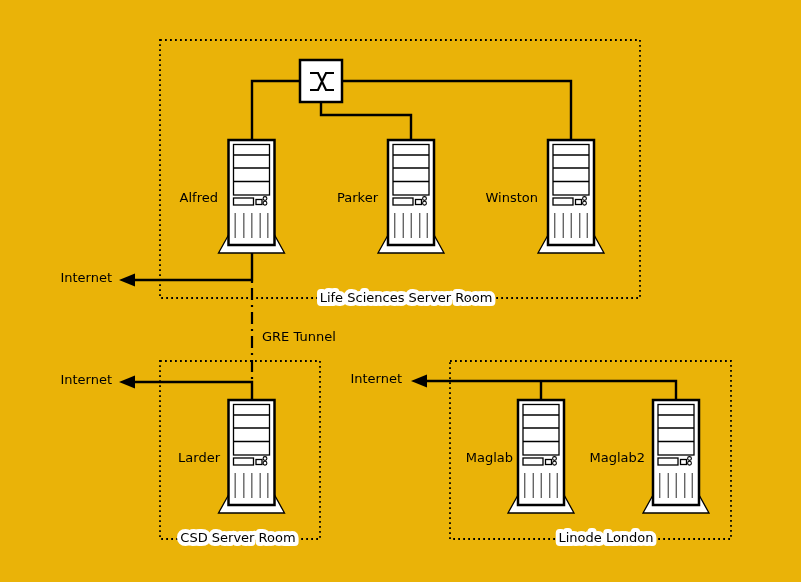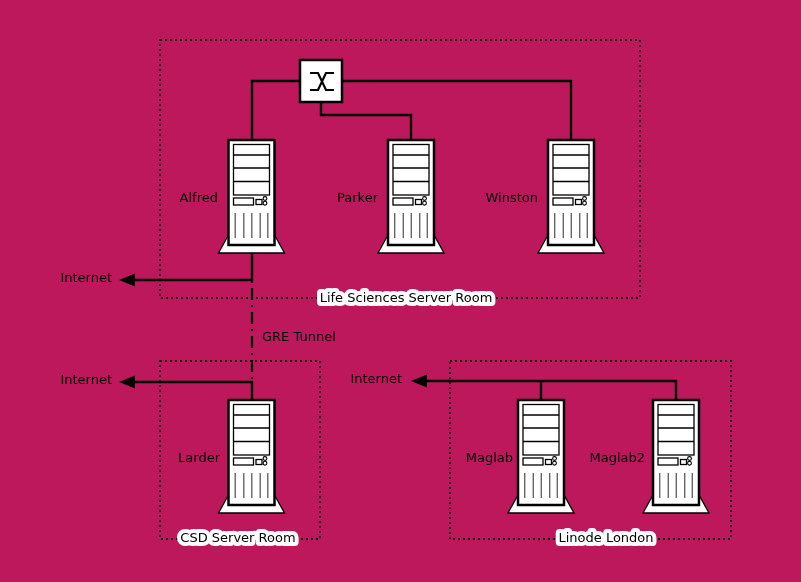--- a/index.html
+++ b/index.html
@@ -4,21 +4,21 @@
 <style>
   html, body {
     margin: 0;
     padding: 0;
     background: #ffffff;
   }
   .stage {
     width: 801px;
     height: 582px;
     position: relative;
-    background: #be185d;
+    background: #eab308;
     overflow: hidden;
   }
   svg {
     display: block;
   }
   text {
     font-family: "DejaVu Sans", "Liberation Sans", sans-serif;
     font-size: 13px;
     fill: #000000;
   }

